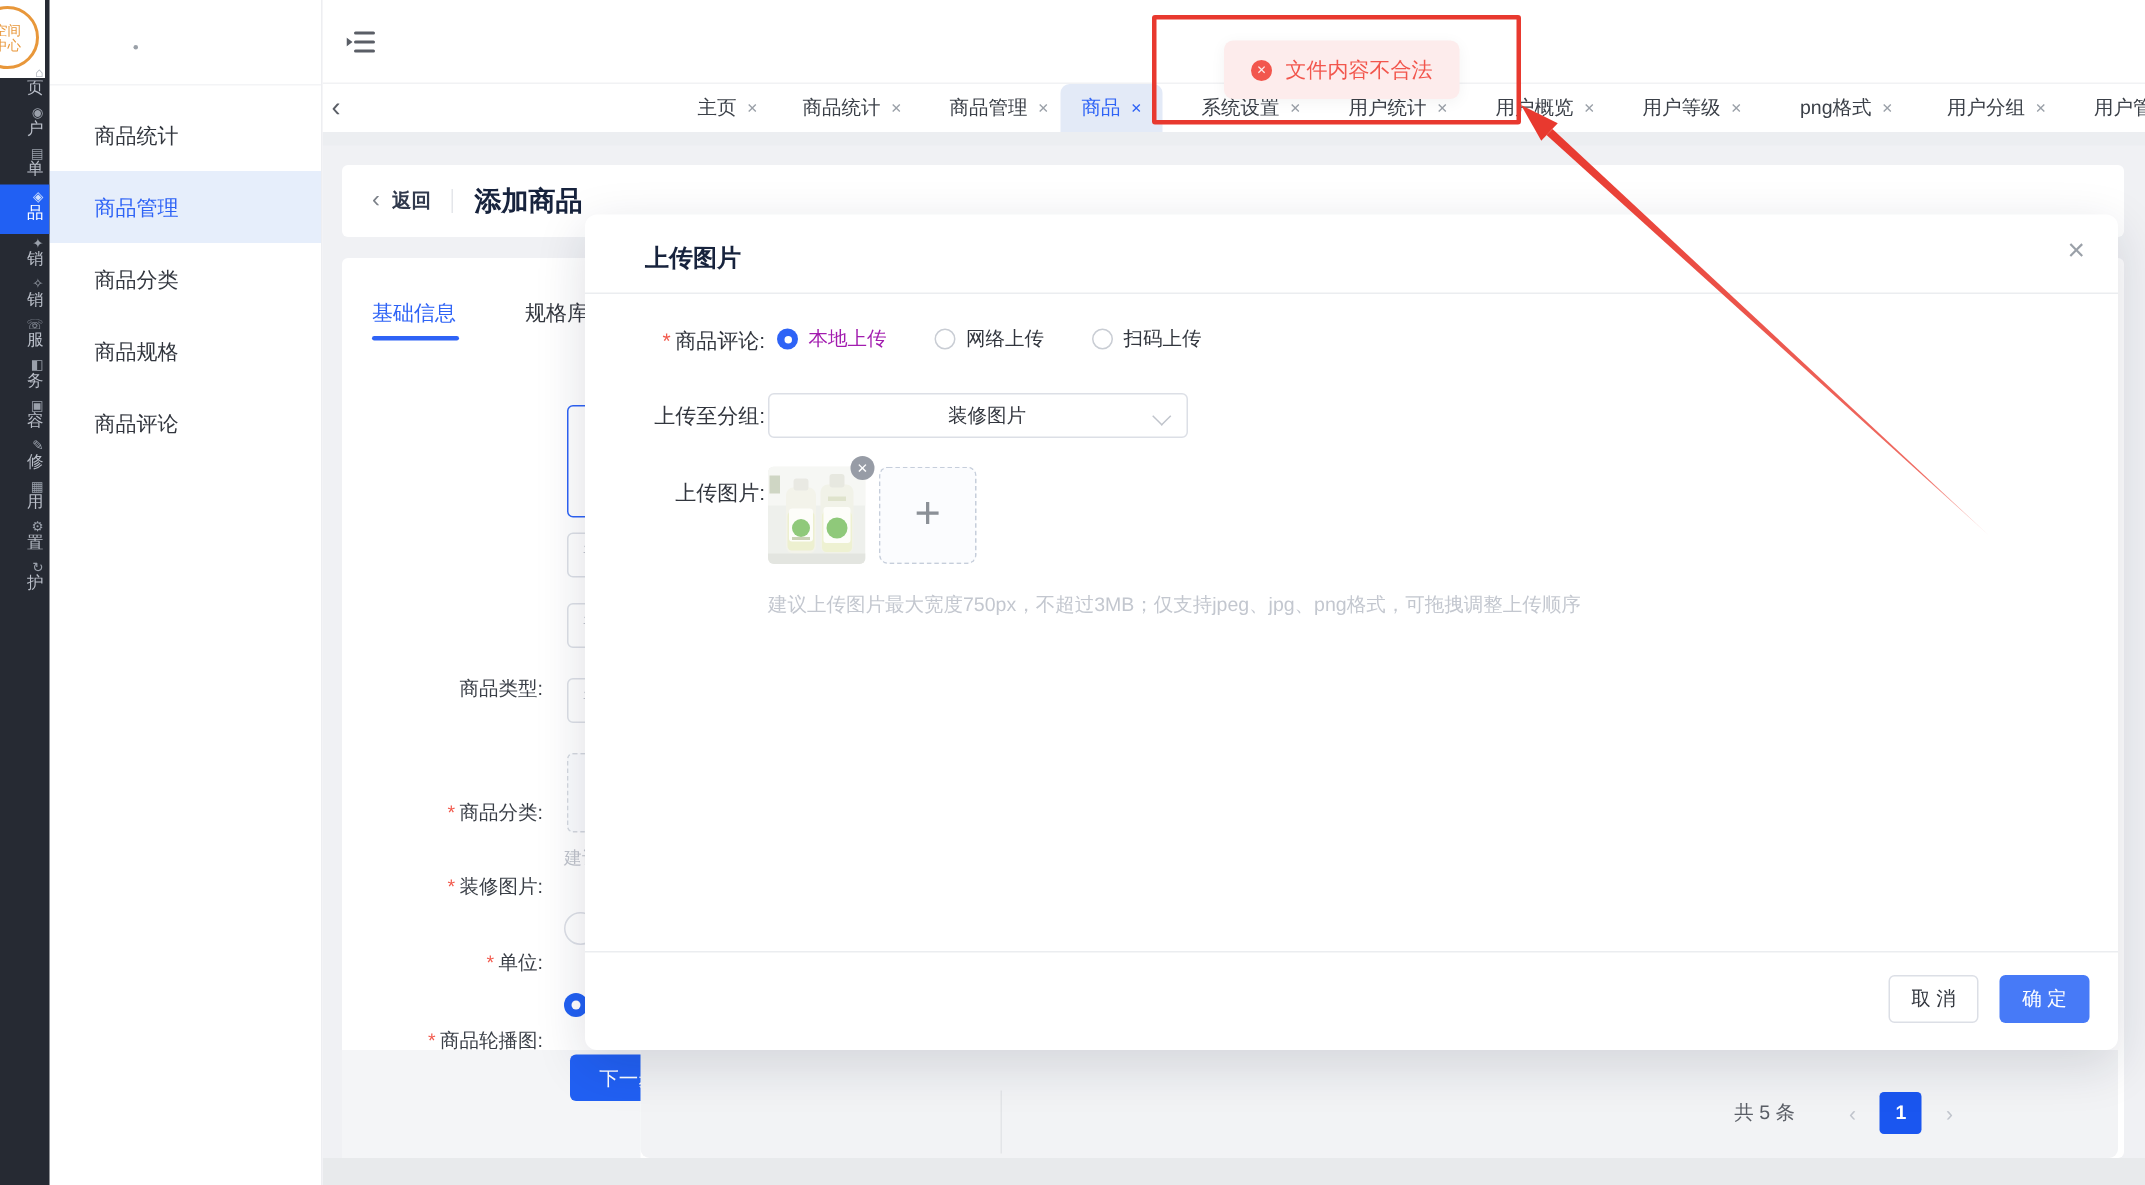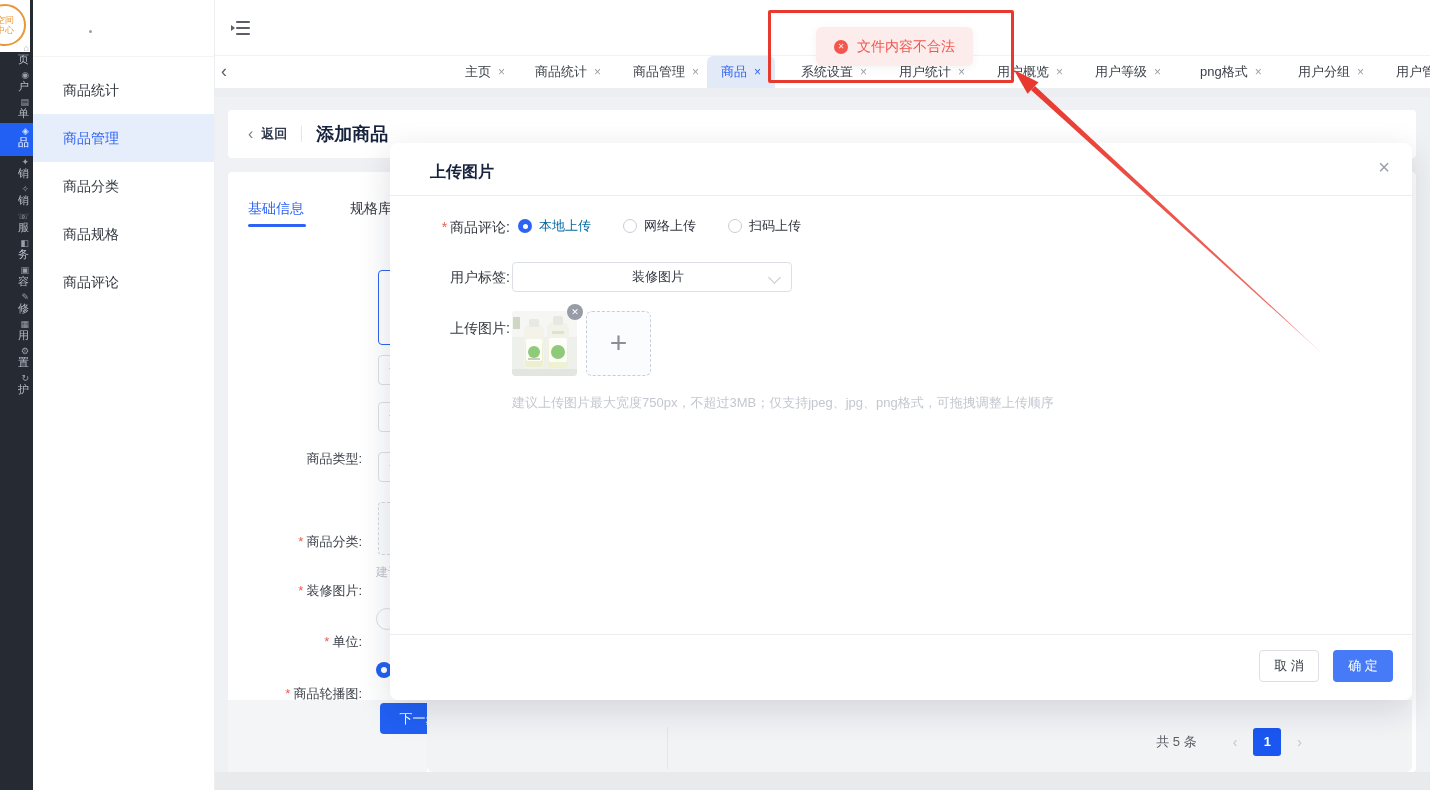--- a/index.html
+++ b/index.html
@@ -83,21 +83,21 @@
   .modal-title{position:absolute;left:40px;top:19px;font-size:16px;color:#17233d;font-weight:600;}
   .modal-close{position:absolute;right:22px;top:14px;font-size:20px;color:#9aa0a8;cursor:pointer;line-height:20px;}
   .modal-hr{position:absolute;left:0;top:52px;width:100%;height:1px;background:#ebedf0;}
   .m-label{position:absolute;left:0;width:120px;text-align:right;font-size:14px;color:#32363e;}
   .m-label .star{color:#f25a4d;margin-right:3px;}
   .radio-row{position:absolute;left:128px;top:74px;display:flex;align-items:center;gap:32px;}
   .radio{display:flex;align-items:center;gap:7px;font-size:13px;color:#32363e;cursor:pointer;}
   .rdot{width:14px;height:14px;border-radius:50%;box-sizing:border-box;position:relative;}
   .radio.checked .rdot{background:#2e63f6;}
   .radio.checked .rdot::after{content:"";position:absolute;left:4.5px;top:4.5px;width:5px;height:5px;background:#fff;border-radius:50%;}
-  .radio.checked{color:#0369a1;}
+  .radio.checked{color:#a21caf;}
   .radio:not(.checked) .rdot{border:1px solid #c9cdd4;background:#fff;}
   .m-select{position:absolute;left:122px;top:119px;width:280px;height:30px;border:1px solid #dcdfe6;border-radius:4px;
             box-sizing:border-box;font-size:13px;color:#32363e;line-height:28px;padding-left:12px;cursor:pointer;background:#fff;text-align:center;}
   .sel-chev{position:absolute;right:12px;top:10px;width:8px;height:8px;border-right:1.5px solid #c0c4cc;
             border-bottom:1.5px solid #c0c4cc;transform:rotate(45deg);}
   .thumb{position:absolute;left:122px;top:168px;width:65px;height:65px;border-radius:4px;overflow:visible;cursor:pointer;}
   .thumb svg{border-radius:4px;display:block;}
   .thumb-x{position:absolute;right:-6px;top:-7px;width:16px;height:16px;background:#979ca6;border-radius:50%;
            color:#fff;font-size:9px;line-height:16px;text-align:center;cursor:pointer;}
   .plus-tile{position:absolute;left:196px;top:168px;width:65px;height:65px;border:1px dashed #c6cedb;border-radius:6px;
@@ -249,21 +249,21 @@
       <span class="radio">
           <span class="rdot"></span>
           <span>网络上传</span>
         </span>
       <span class="radio">
           <span class="rdot"></span>
           <span>扫码上传</span>
         </span>
     </div>
 
-    <div class="m-label" style="top:126px"><span>用户标签:</span></div>
+    <div class="m-label" style="top:126px"><span>上传至分组:</span></div>
     <div class="m-select">
       <span>装修图片</span>
       <span class="sel-chev"></span>
     </div>
 
     <div class="m-label" style="top:177px"><span>上传图片:</span></div>
     <div class="thumb">
       <svg width="65" height="65" viewBox="0 0 65 65">
         <rect width="65" height="65" fill="#eef0ec"></rect>
         <rect x="0" y="0" width="65" height="26" fill="#f6f7f4"></rect>

